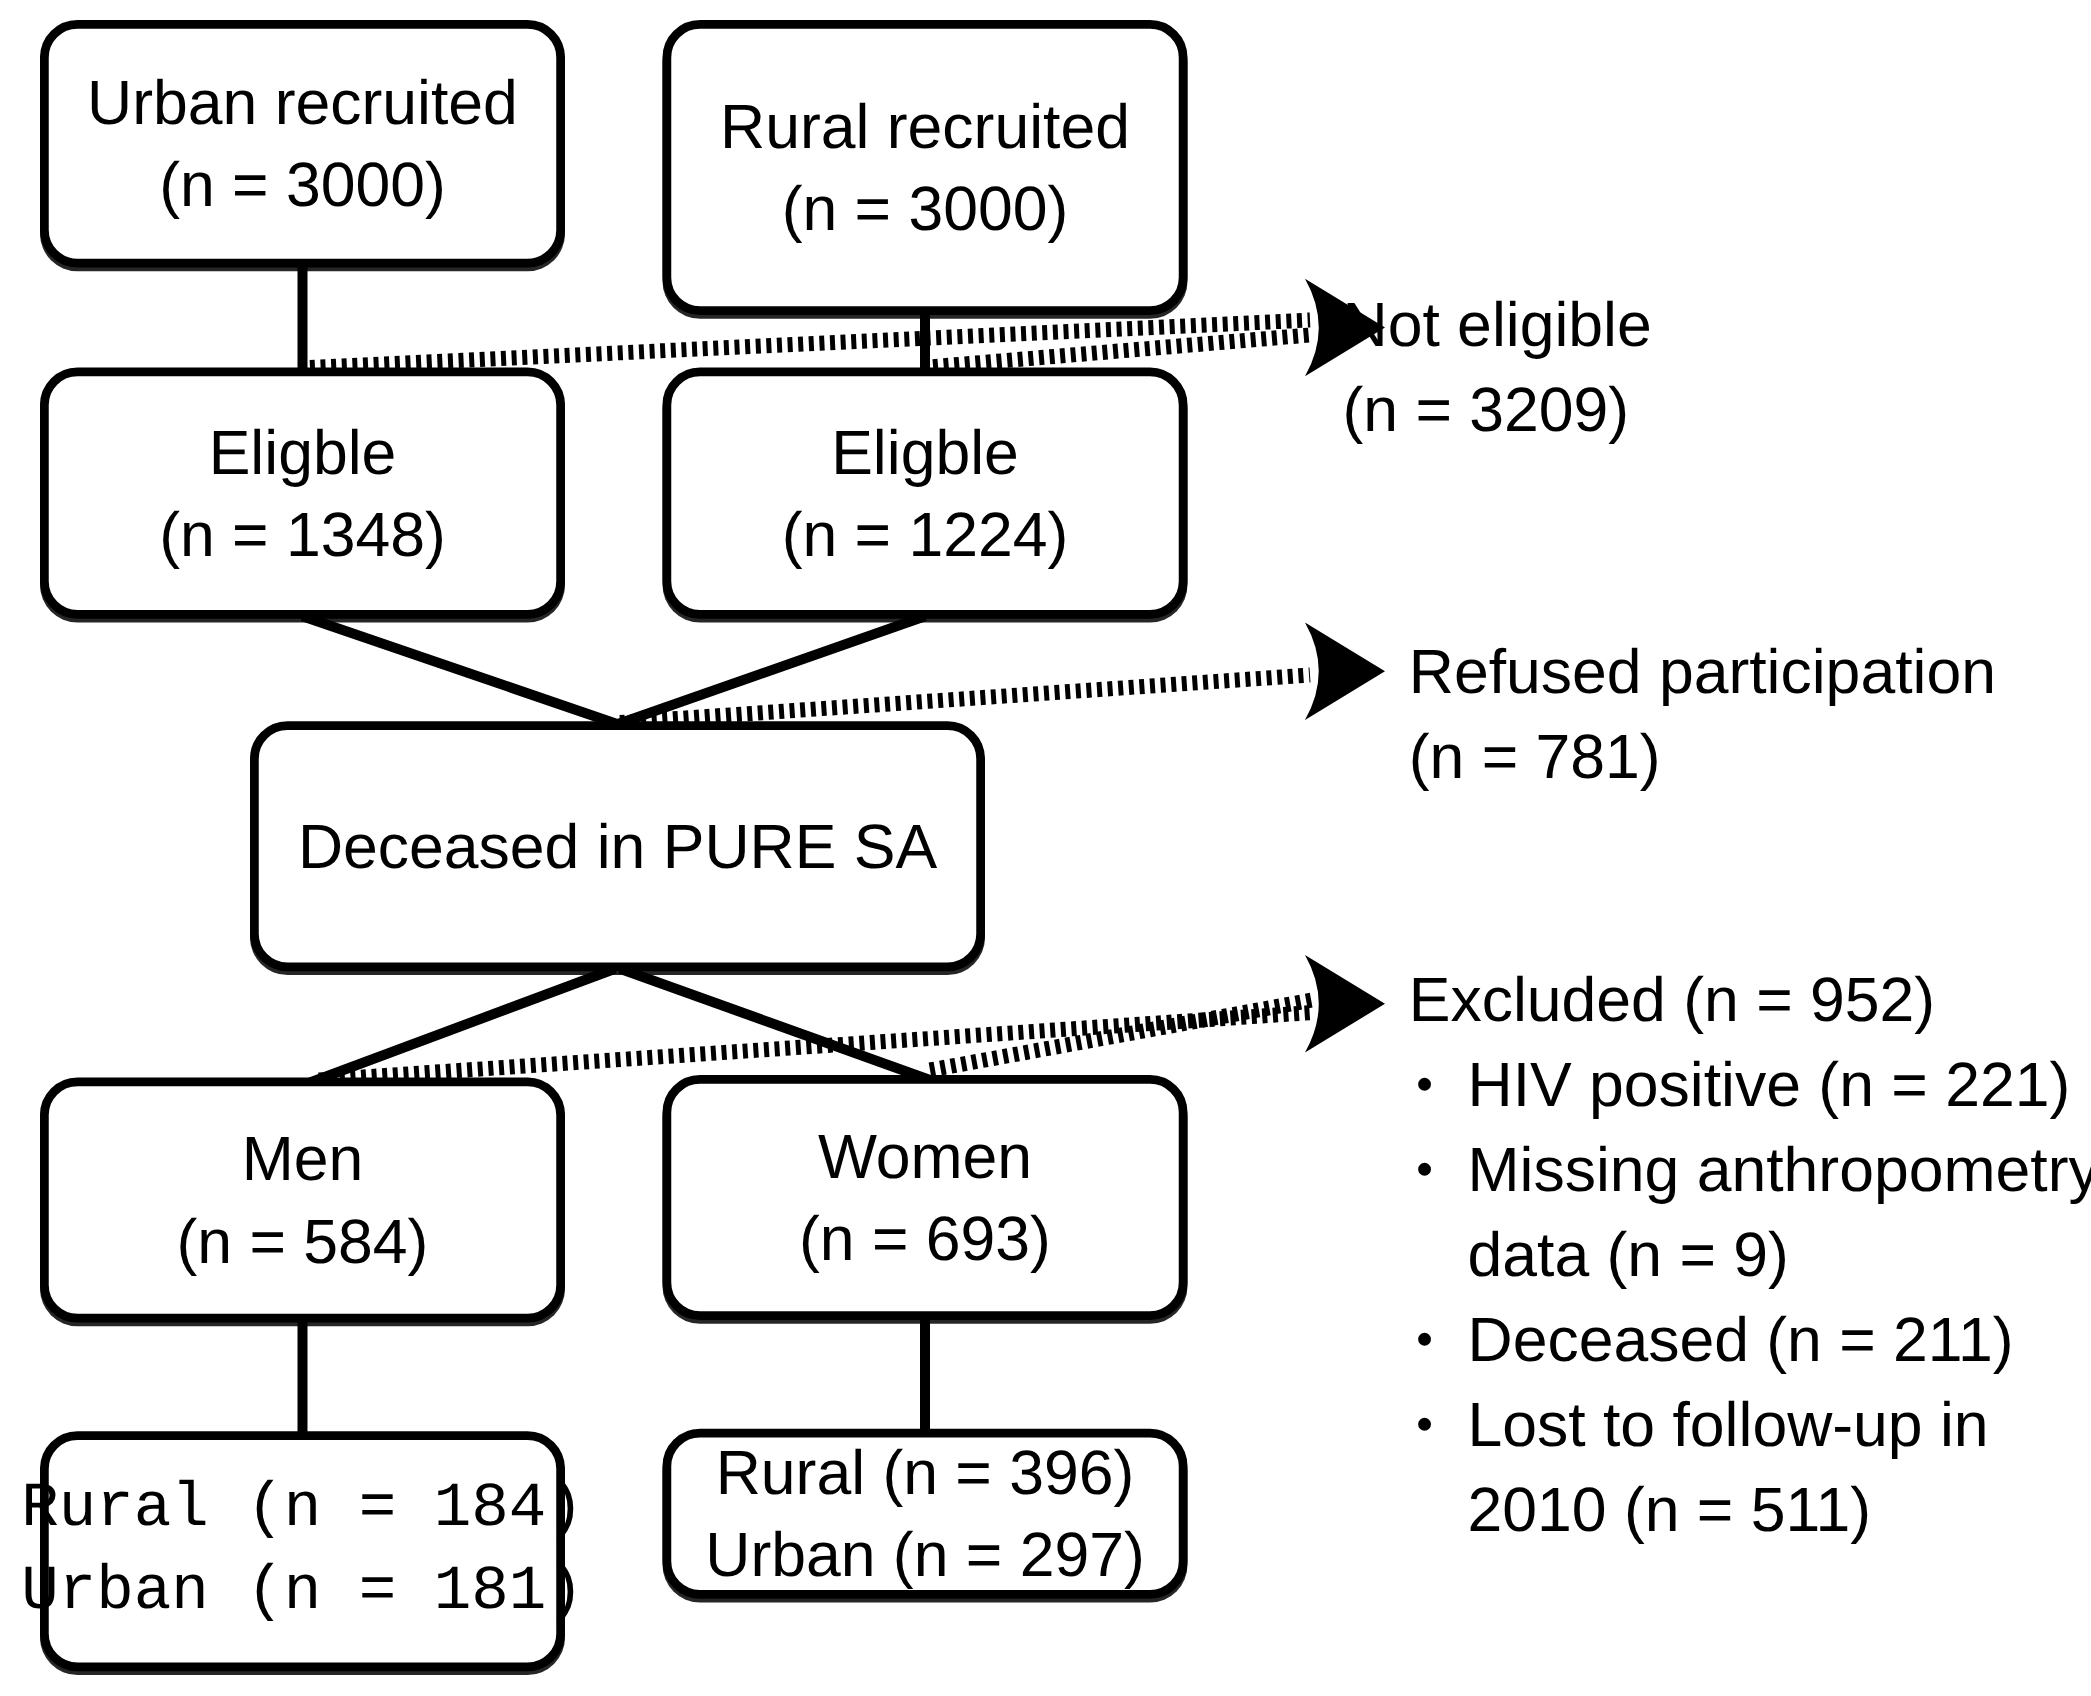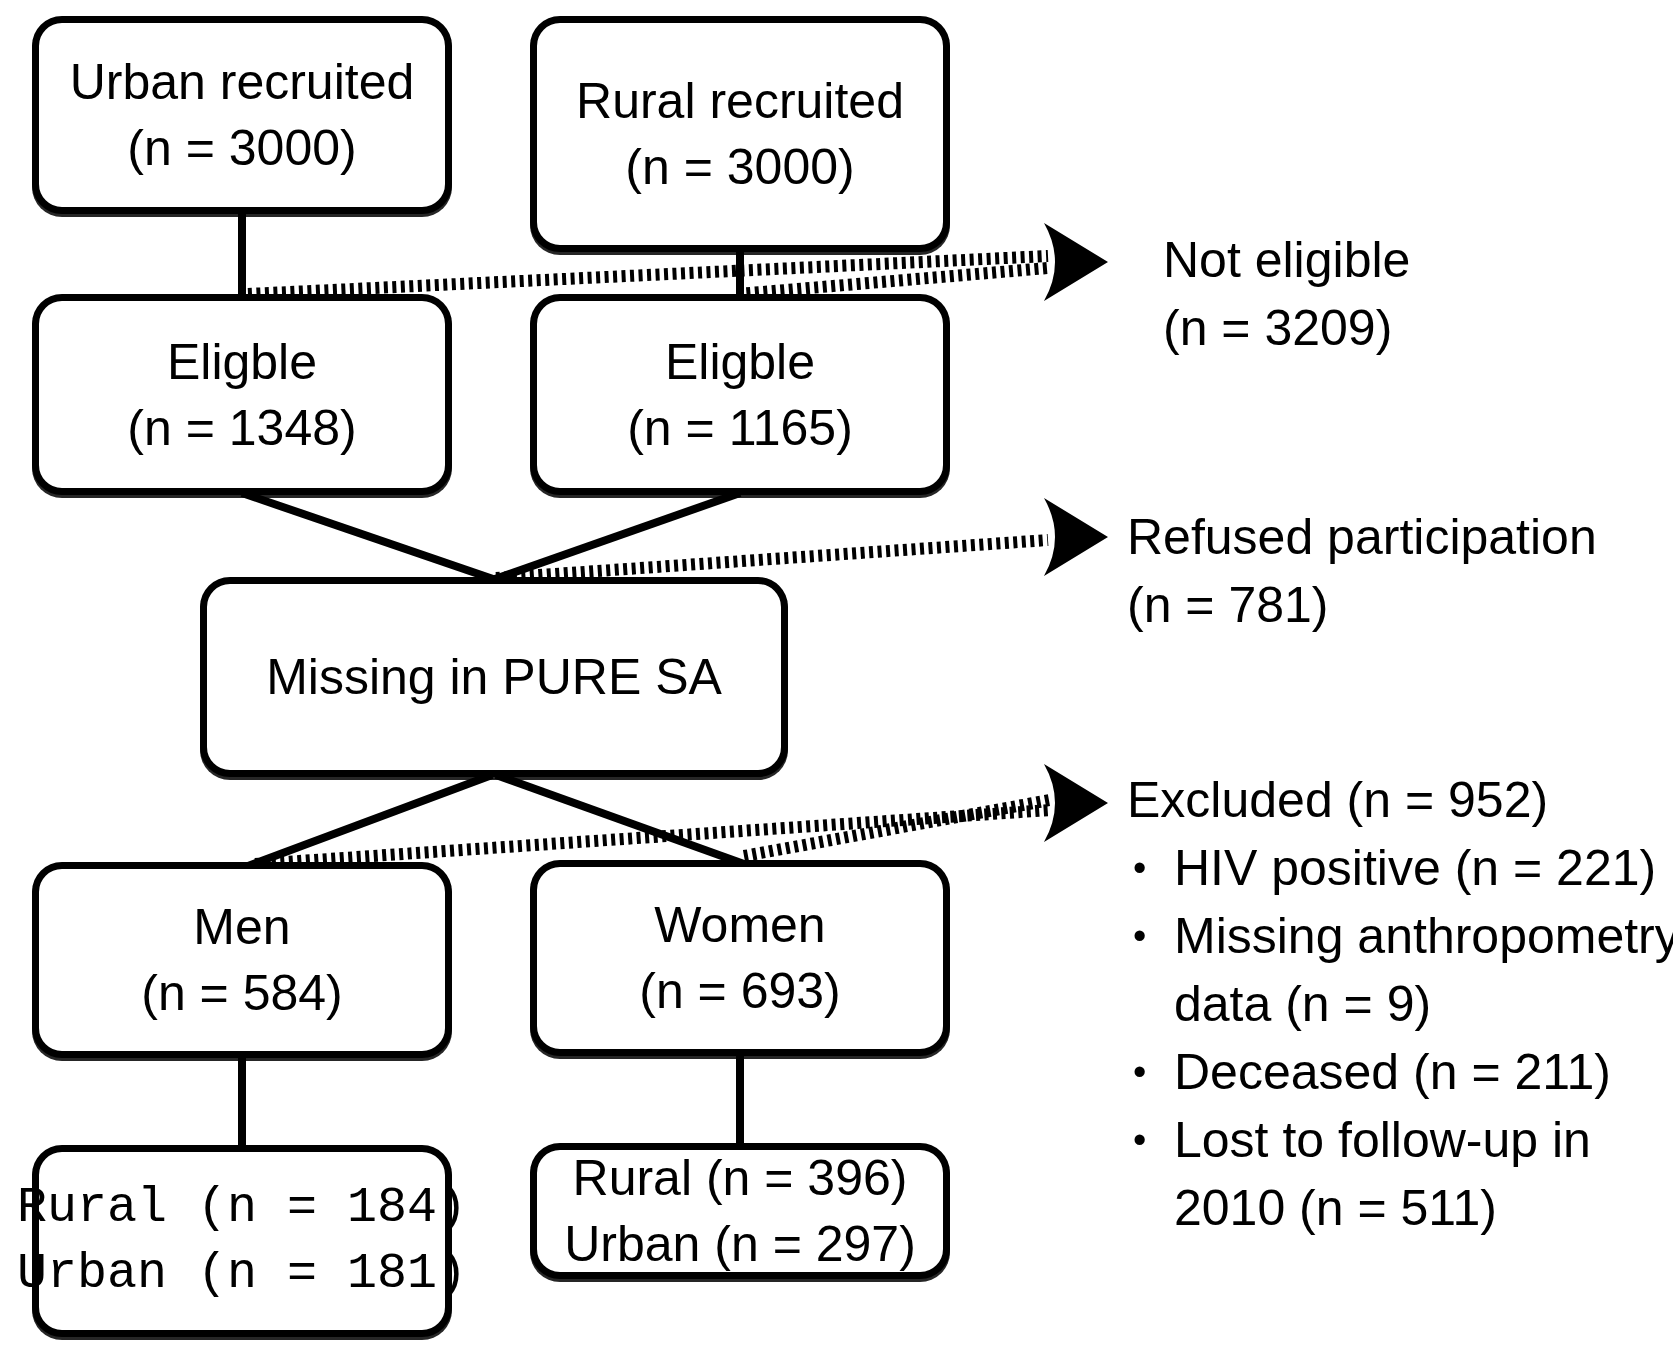--- a/index.html
+++ b/index.html
@@ -110,43 +110,43 @@
   <div class="fbox" style="left:530px; top:16px;  width:420px; height:236px;">
     <span>Rural recruited</span>
     <span>(n = 3000)</span>
   </div>
   <div class="fbox" style="left:32px;  top:294px; width:420px; height:201px;">
     <span>Eligble</span>
     <span>(n = 1348)</span>
   </div>
   <div class="fbox" style="left:530px; top:294px; width:420px; height:201px;">
     <span>Eligble</span>
-    <span>(n = 1165)</span>
+    <span>(n = 1224)</span>
   </div>
   <div class="fbox" style="left:200px; top:577px; width:588px; height:200px;">
-    <span>Missing in PURE SA</span>
+    <span>Deceased in PURE SA</span>
   </div>
   <div class="fbox" style="left:32px;  top:862px; width:420px; height:196px;">
     <span>Men</span>
     <span>(n = 584)</span>
   </div>
   <div class="fbox" style="left:530px; top:860px; width:420px; height:196px;text-align:right;">
     <span>Women</span>
     <span>(n = 693)</span>
   </div>
   <div class="fbox" style="left:32px;  top:1145px; width:420px; height:192px;font-family:Liberation Mono, monospace;">
     <span>Rural (n = 184)</span>
     <span>Urban (n = 181)</span>
   </div>
   <div class="fbox" style="left:530px; top:1143px; width:420px; height:136px;">
     <span>Rural (n = 396)</span>
     <span>Urban (n = 297)</span>
   </div>
 
-  <div class="ann" style="left:1163px; top:226px;">
+  <div class="ann" style="left:1074px; top:226px;">
     <span class="ann-line">Not eligible</span>
     <span class="ann-line">(n = 3209)</span>
   </div>
 
   <div class="ann" style="left:1127px; top:503px;">
     <span class="ann-line">Refused participation</span>
     <span class="ann-line">(n = 781)</span>
   </div>
 
   <div class="ann" style="left:1127px; top:766px;">

